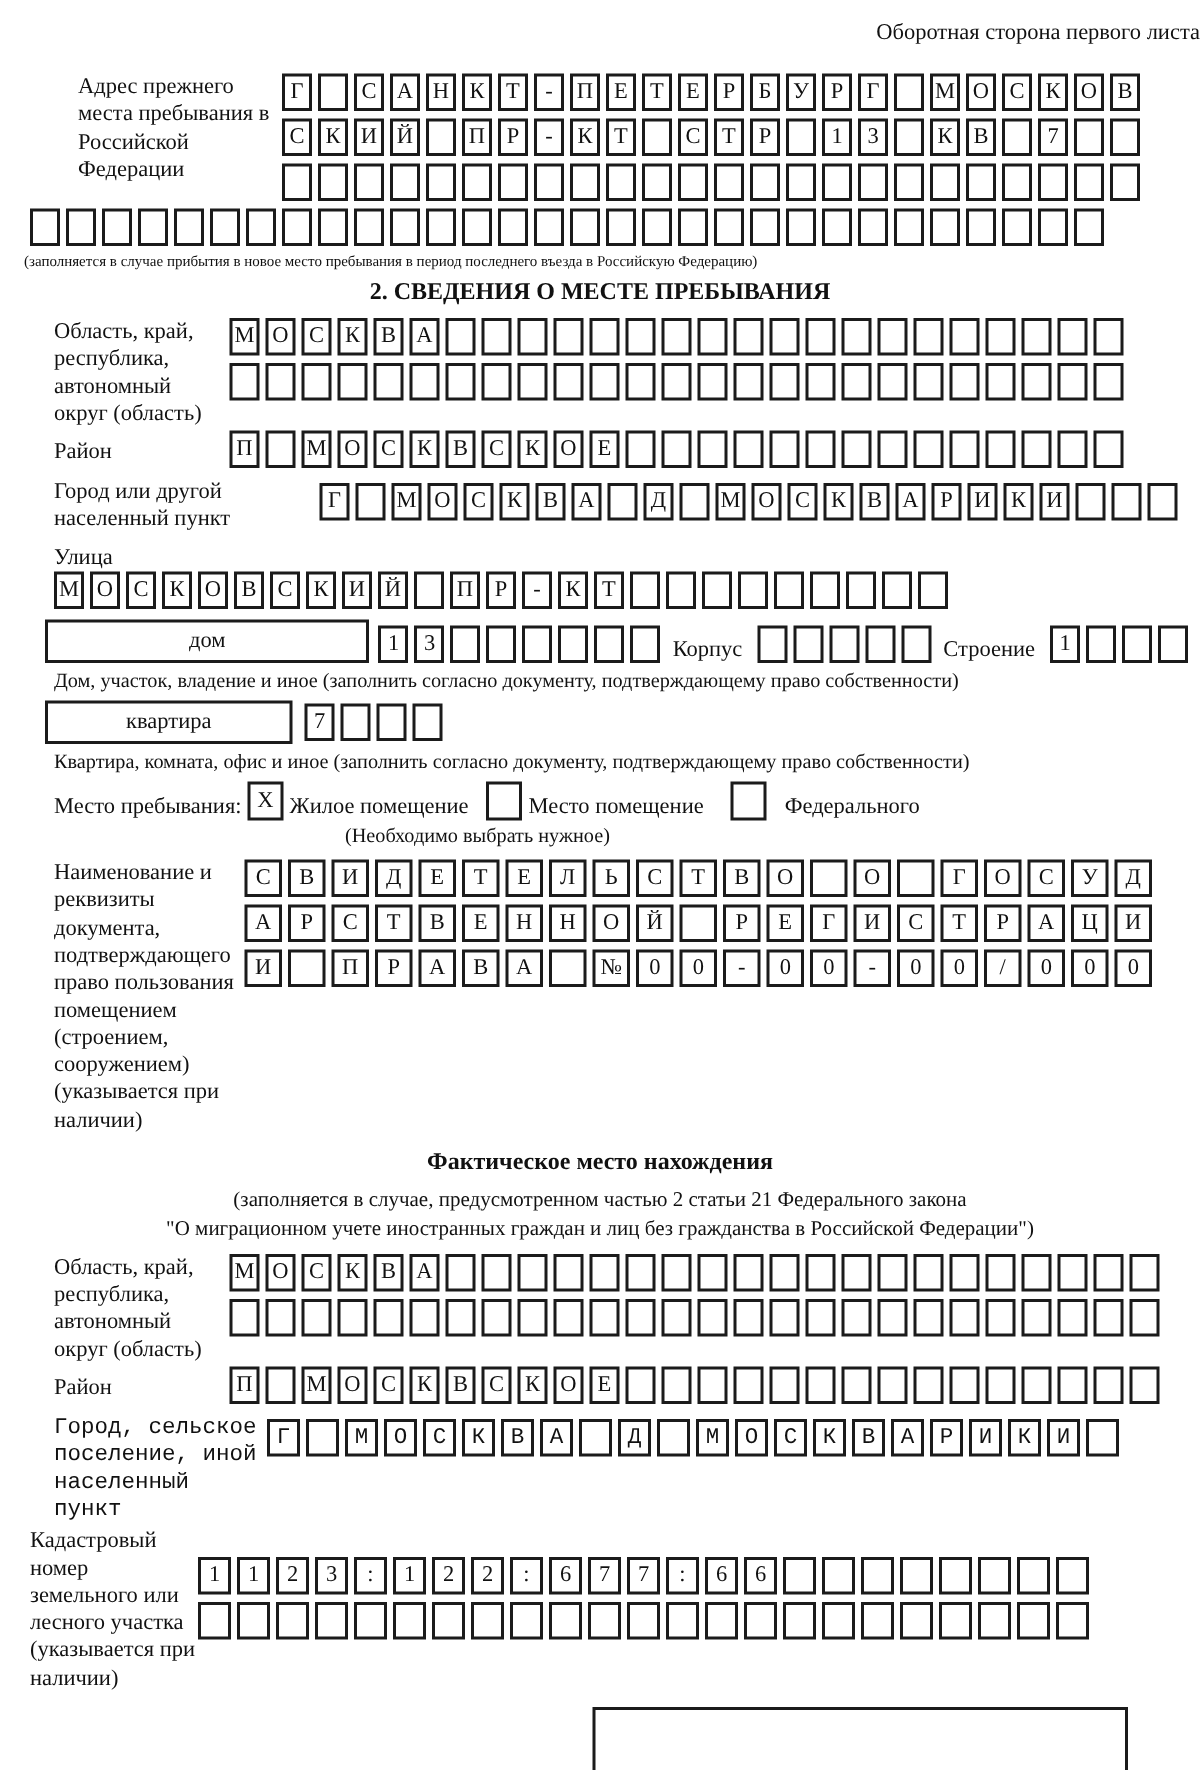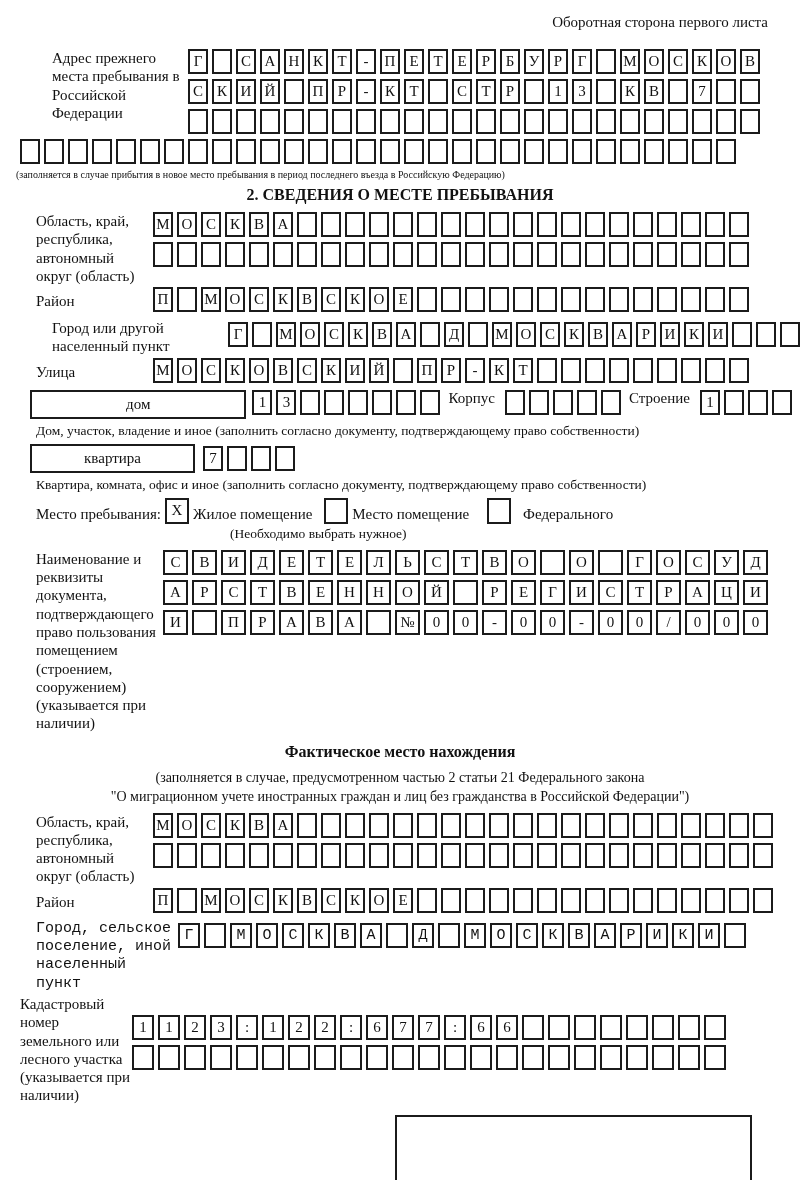--- a/index.html
+++ b/index.html
@@ -1,21 +1,21 @@
 <!DOCTYPE html>
 <html lang="ru"><head>
 <meta charset="utf-8">
 <style>
   html,body{margin:0;padding:0;background:#fff;}
   .page{
     width:800px;min-height:1180px;box-sizing:border-box;
     font-family:"Liberation Serif","DejaVu Serif",serif;
     color:#111;background:#fff;position:relative;padding-top:14px;
   }
-  .hdr-note{text-align:right;padding-right:32px;font-size:15px;}
+  .hdr-note{text-align:right;font-size:15px;}
   .frow{display:flex;align-items:flex-start;}
   .lbl{font-size:15px;line-height:1.22;}
   .cellrow{display:flex;gap:4px;margin-bottom:5px;}
   .cell{
     flex:0 0 auto;width:20px;height:25px;border:2px solid #1b1b1b;
     display:flex;align-items:center;justify-content:center;
     font-size:15px;background:#fff;box-sizing:border-box;
   }
   .cells-wide .cell{width:25px;}
   .cells-mid .cell{width:22px;}
@@ -248,21 +248,21 @@
         <span class="cell"></span>
         <span class="cell"></span>
         <span class="cell"></span>
         <span class="cell"></span>
         <span class="cell"></span>
         <span class="cell"></span>
         <span class="cell"></span>
       </div>
   </div>
 
-  <div class="frow block" style="padding-left:52px;gap:35px;">
+  <div class="frow block" style="padding-left:36px;gap:35px;">
     <div class="lbl" style="width:142px;">Город или другой населенный пункт</div>
     <div class="cellrow" style="margin-top:3px;">
         <span class="cell">Г</span>
         <span class="cell"></span>
         <span class="cell">М</span>
         <span class="cell">О</span>
         <span class="cell">С</span>
         <span class="cell">К</span>
         <span class="cell">В</span>
         <span class="cell">А</span>
@@ -278,21 +278,21 @@
         <span class="cell">Р</span>
         <span class="cell">И</span>
         <span class="cell">К</span>
         <span class="cell">И</span>
         <span class="cell"></span>
         <span class="cell"></span>
         <span class="cell"></span>
       </div>
   </div>
 
-  <div class="frow block" style="padding-left:36px;">
+  <div class="frow block" style="padding-left:36px;flex-direction:column;">
     <div class="lbl" style="width:117px;padding-top:5px;">Улица</div>
     <div class="cellrow">
         <span class="cell">М</span>
         <span class="cell">О</span>
         <span class="cell">С</span>
         <span class="cell">К</span>
         <span class="cell">О</span>
         <span class="cell">В</span>
         <span class="cell">С</span>
         <span class="cell">К</span>
@@ -309,21 +309,21 @@
         <span class="cell"></span>
         <span class="cell"></span>
         <span class="cell"></span>
         <span class="cell"></span>
         <span class="cell"></span>
         <span class="cell"></span>
         <span class="cell"></span>
       </div>
   </div>
 
-  <div class="frow block" style="margin-left:30px;width:762px;align-items:flex-start;gap:6px;">
+  <div class="frow block" style="margin-left:30px;width:762px;align-items:flex-end;gap:6px;">
     <div class="widebox" style="flex:1 1 auto;min-width:180px;">дом</div>
     <div class="cellrow" style="margin-bottom:0;">
         <span class="cell">1</span>
         <span class="cell">3</span>
         <span class="cell"></span>
         <span class="cell"></span>
         <span class="cell"></span>
         <span class="cell"></span>
         <span class="cell"></span>
         <span class="cell"></span>

